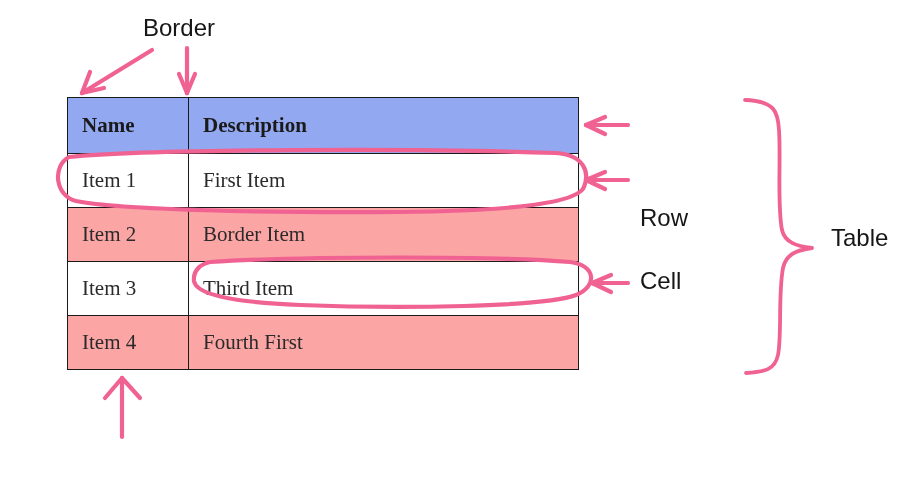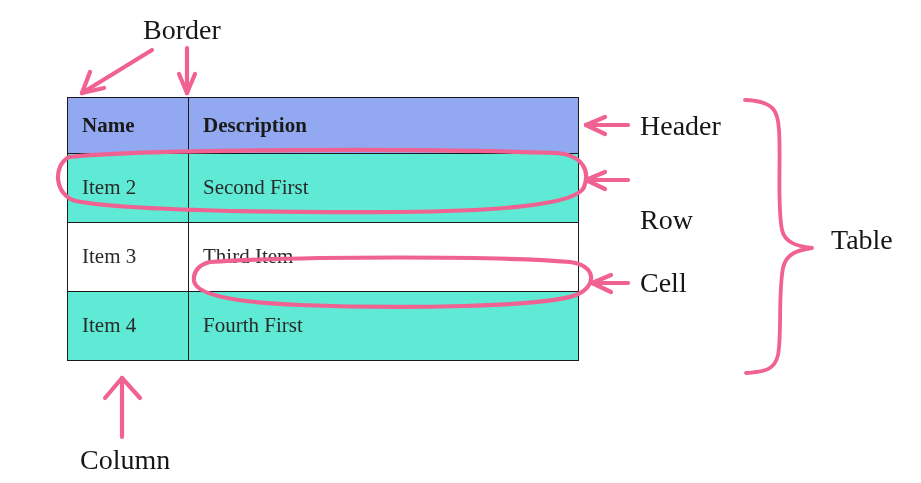--- a/index.html
+++ b/index.html
@@ -65,28 +65,28 @@
   }
   table.demo-table tbody td {
     height: 53px;
     color: #2a2a2a;
     font-weight: normal;
   }
   table.demo-table tbody tr.row-odd td {
     background: #ffffff;
   }
   table.demo-table tbody tr.row-even td {
-    background: #5eead4;
+    background: #fca5a5;
   }
 
   
   .callout {
     position: absolute;
-    font-family: Liberation Serif, serif;
-    font-size: 28px;
+    font-family: Liberation Sans, sans-serif;
+    font-size: 24px;
     color: #161616;
     white-space: nowrap;
     line-height: 1;
   }
   #label-border  { left: 143px; top: 16px; }
   #label-header  { left: 640px; top: 112px; }
   #label-row     { left: 640px; top: 166px; margin-top: 40px; }
   #label-cell    { left: 640px; top: 269px; }
   #label-table   { left: 831px; top: 226px; }
   #label-column  { left: 80px;  top: 446px; }
@@ -102,23 +102,27 @@
         <col class="col-name">
         <col class="col-desc">
       </colgroup>
       <thead>
         <tr>
           <th>Name</th>
           <th>Description</th>
         </tr>
       </thead>
       <tbody>
+        <tr class="row-odd">
+          <td>Item 1</td>
+          <td>First Item</td>
+        </tr>
         <tr class="row-even">
           <td>Item 2</td>
-          <td>Second First</td>
+          <td>Border Item</td>
         </tr>
         <tr class="row-odd">
           <td>Item 3</td>
           <td>Third Item</td>
         </tr>
         <tr class="row-even">
           <td>Item 4</td>
           <td>Fourth First</td>
         </tr>
       </tbody>
@@ -197,23 +201,21 @@
 
     <g>
       <path class="ink" d="M 122 437 L 122 378"></path>
       <path class="ink" d="M 122 378 L 105 398"></path>
       <path class="ink" d="M 122 378 L 140 398"></path>
     </g>
   </svg>
 
   <div class="callout" id="label-border">Border</div>
 
-  <div class="callout" id="label-header">Header</div>
 
   <div class="callout" id="label-row">Row</div>
 
   <div class="callout" id="label-cell">Cell</div>
 
   <div class="callout" id="label-table">Table</div>
 
-  <div class="callout" id="label-column">Column</div>
 
 </div>
 
 </body></html>

